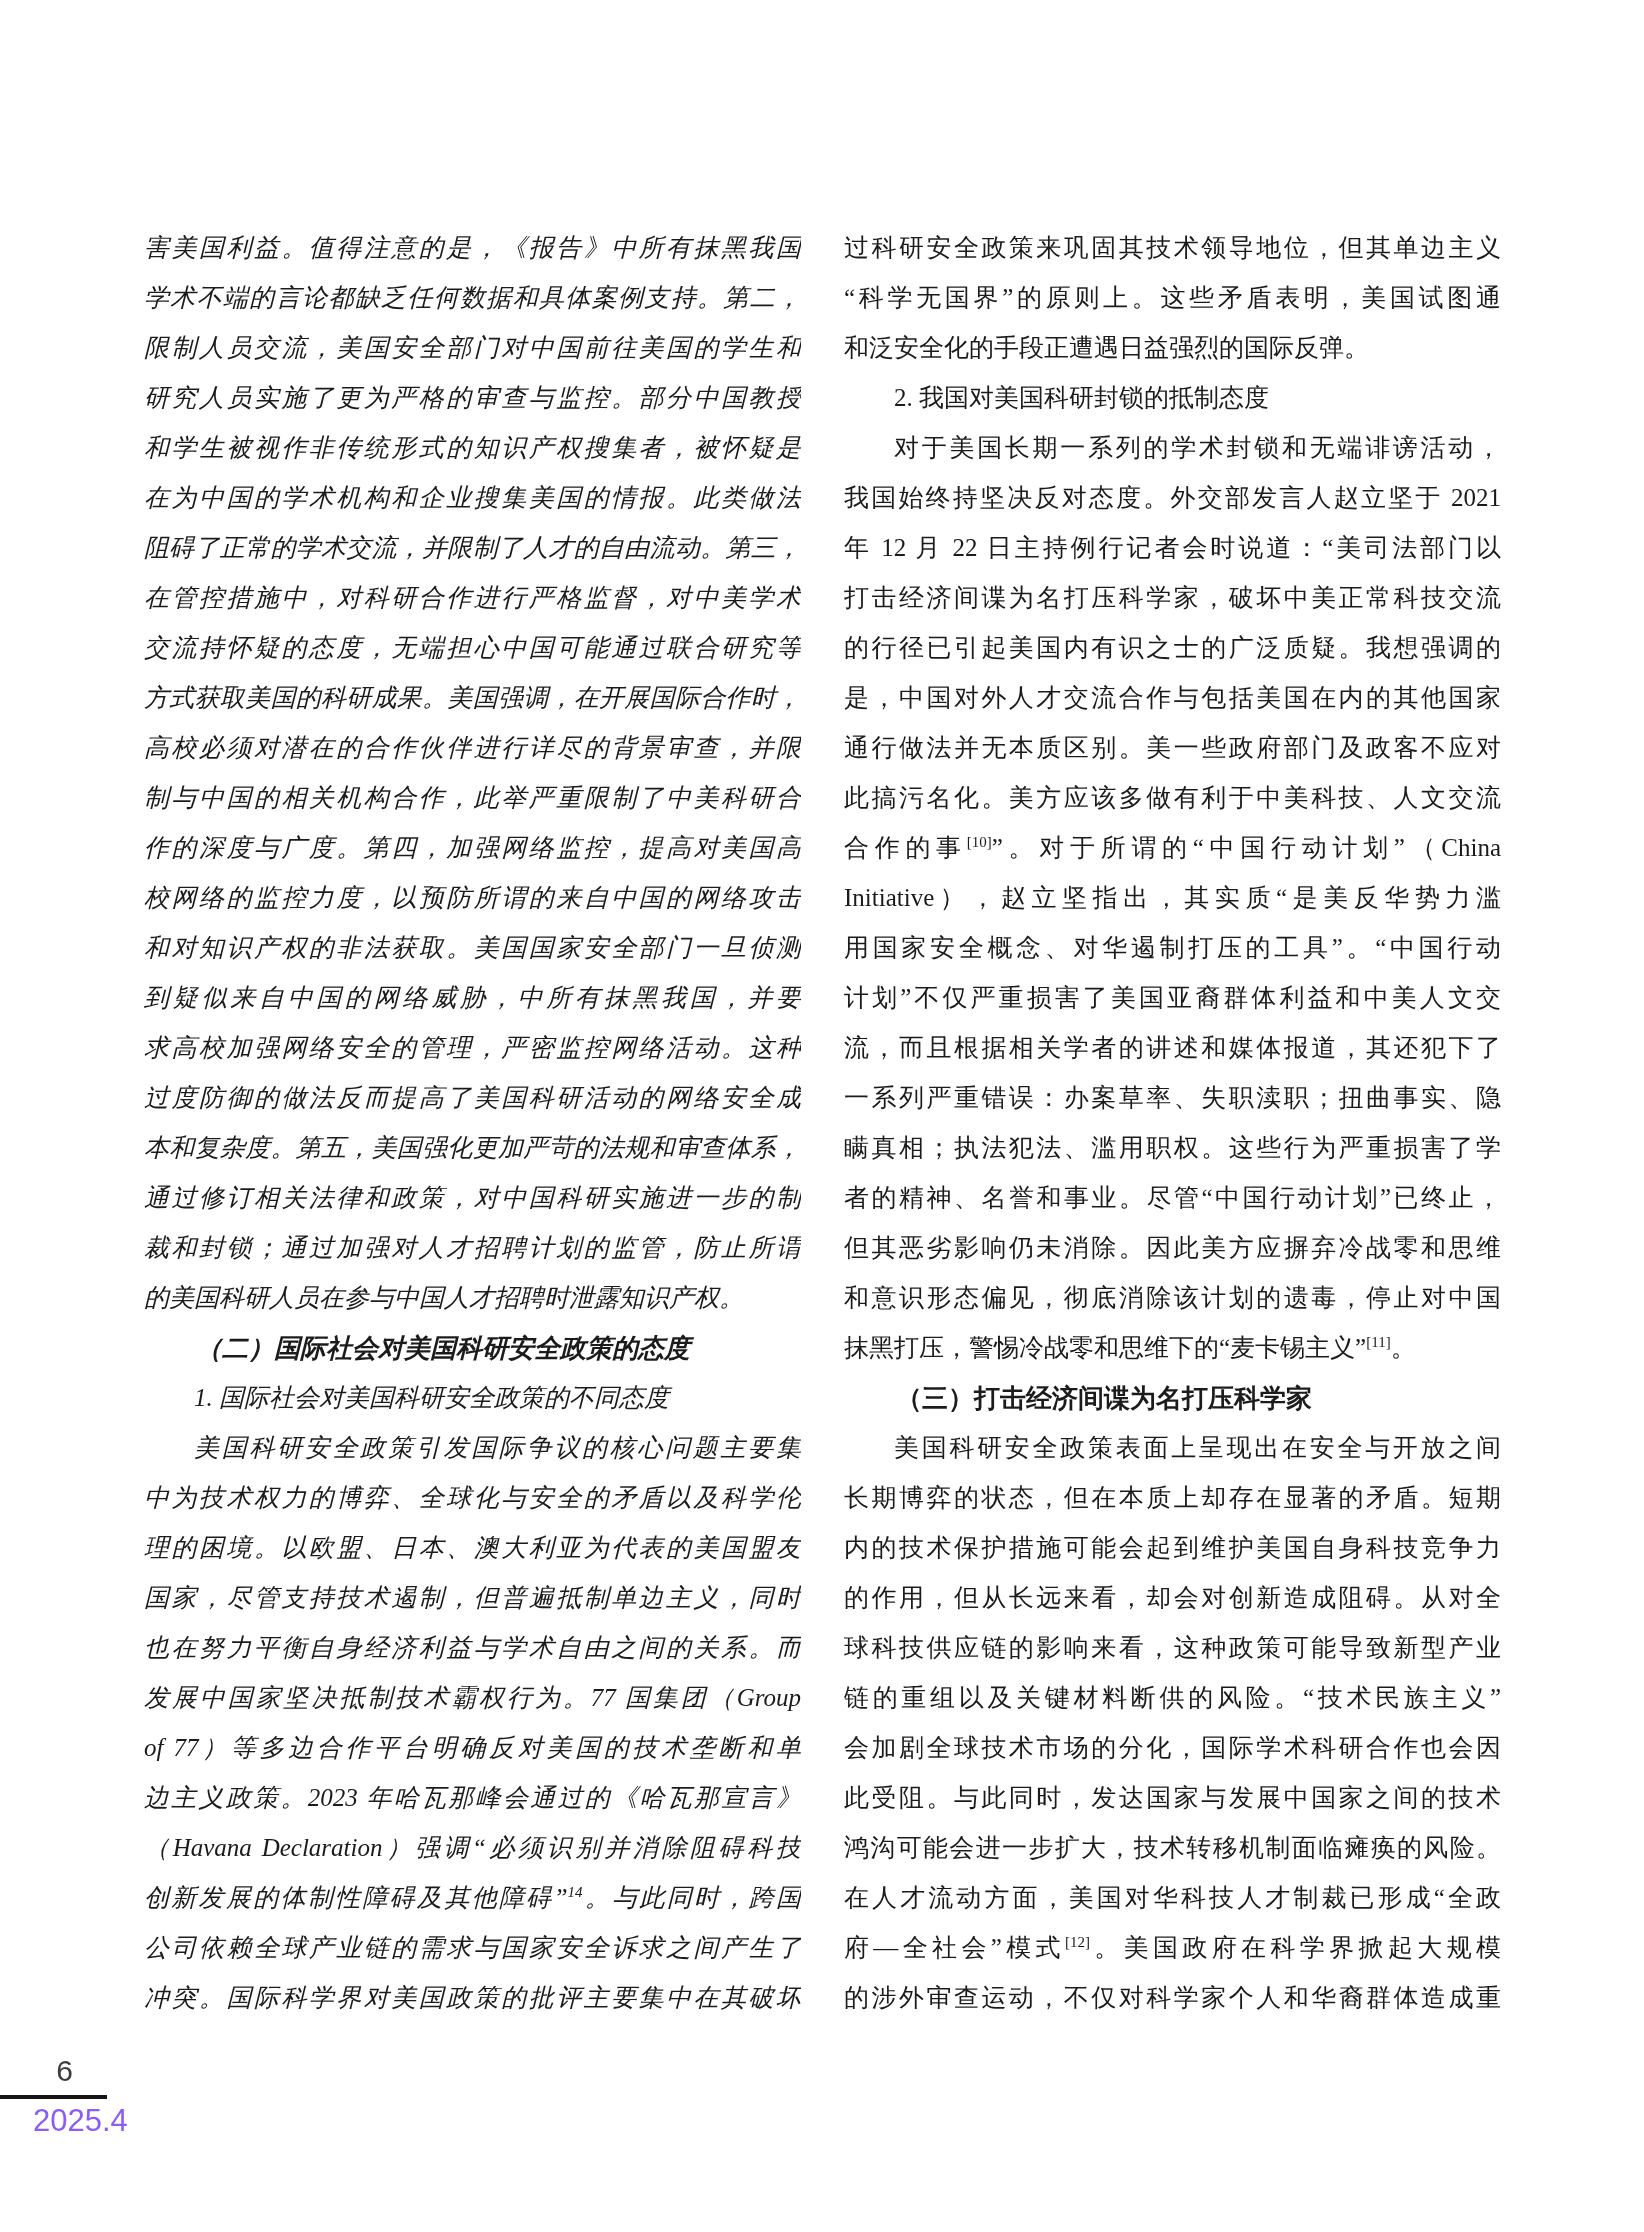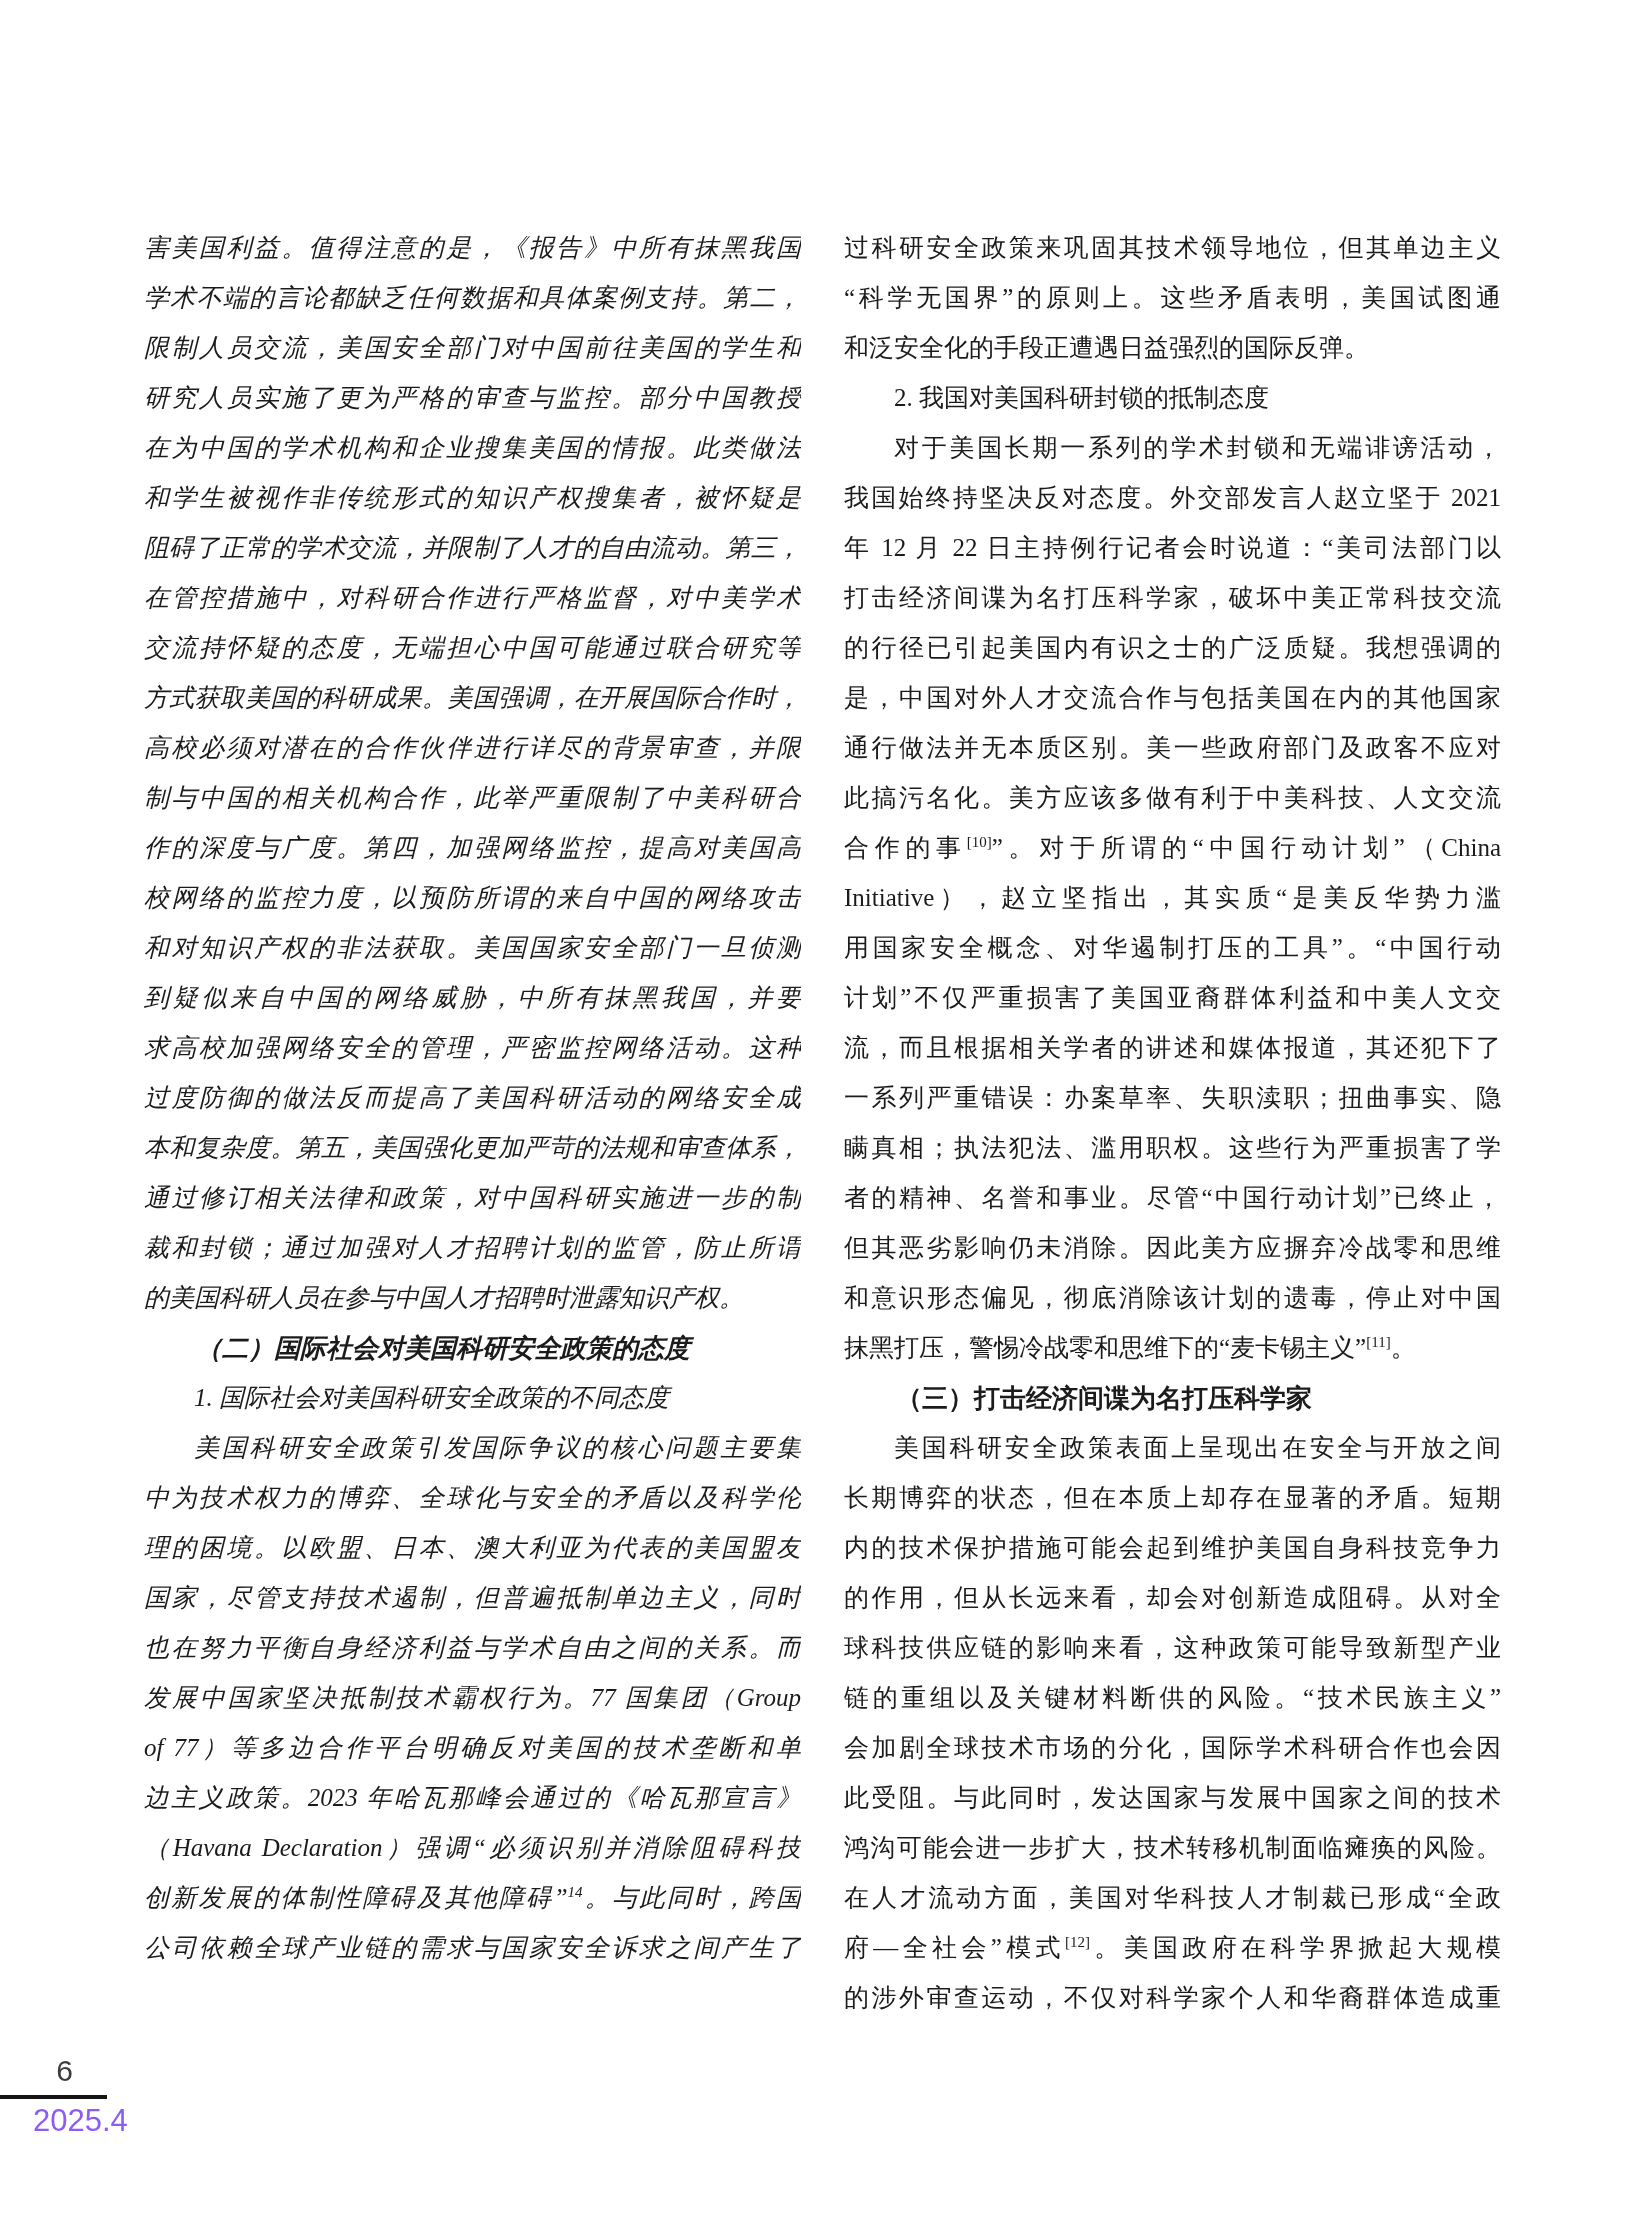--- a/index.html
+++ b/index.html
@@ -71,22 +71,22 @@
 </style>
 </head>
 <body>
 
 <div class="page">
   <div class="col left">
       <div class="line body">害美国利益。值得注意的是，《报告》中所有抹黑我国</div>
       <div class="line body">学术不端的言论都缺乏任何数据和具体案例支持。第二，</div>
       <div class="line body">限制人员交流，美国安全部门对中国前往美国的学生和</div>
       <div class="line body">研究人员实施了更为严格的审查与监控。部分中国教授</div>
+      <div class="line body">和学生被视作非传统形式的知识产权搜集者，被怀疑是</div>
       <div class="line body">在为中国的学术机构和企业搜集美国的情报。此类做法</div>
-      <div class="line body">和学生被视作非传统形式的知识产权搜集者，被怀疑是</div>
       <div class="line body">阻碍了正常的学术交流，并限制了人才的自由流动。第三，</div>
       <div class="line body">在管控措施中，对科研合作进行严格监督，对中美学术</div>
       <div class="line body">交流持怀疑的态度，无端担心中国可能通过联合研究等</div>
       <div class="line body">方式获取美国的科研成果。美国强调，在开展国际合作时，</div>
       <div class="line body">高校必须对潜在的合作伙伴进行详尽的背景审查，并限</div>
       <div class="line body">制与中国的相关机构合作，此举严重限制了中美科研合</div>
       <div class="line body">作的深度与广度。第四，加强网络监控，提高对美国高</div>
       <div class="line body">校网络的监控力度，以预防所谓的来自中国的网络攻击</div>
       <div class="line body">和对知识产权的非法获取。美国国家安全部门一旦侦测</div>
       <div class="line body">到疑似来自中国的网络威胁，中所有抹黑我国，并要</div>
@@ -102,20 +102,21 @@
       <div class="line body">中为技术权力的博弈、全球化与安全的矛盾以及科学伦</div>
       <div class="line body">理的困境。以欧盟、日本、澳大利亚为代表的美国盟友</div>
       <div class="line body">国家，尽管支持技术遏制，但普遍抵制单边主义，同时</div>
       <div class="line body">也在努力平衡自身经济利益与学术自由之间的关系。而</div>
       <div class="line body">发展中国家坚决抵制技术霸权行为。77 国集团（Group</div>
       <div class="line body">of 77）等多边合作平台明确反对美国的技术垄断和单</div>
       <div class="line body">边主义政策。2023 年哈瓦那峰会通过的《哈瓦那宣言》</div>
       <div class="line body">（Havana Declaration）强调“必须识别并消除阻碍科技</div>
       <div class="line body">创新发展的体制性障碍及其他障碍”<sup>14</sup>。与此同时，跨国</div>
       <div class="line body">公司依赖全球产业链的需求与国家安全诉求之间产生了</div>
+      <div class="line body">冲突。国际科学界对美国政策的批评主要集中在其破坏</div>
     </div>
   <div class="col right">
       <div class="line body">过科研安全政策来巩固其技术领导地位，但其单边主义</div>
       <div class="line body">“科学无国界”的原则上。这些矛盾表明，美国试图通</div>
       <div class="line end">和泛安全化的手段正遭遇日益强烈的国际反弹。</div>
       <div class="line h3 indent">2. 我国对美国科研封锁的抵制态度</div>
       <div class="line body indent">对于美国长期一系列的学术封锁和无端诽谤活动，</div>
       <div class="line body">我国始终持坚决反对态度。外交部发言人赵立坚于 2021</div>
       <div class="line body">年 12 月 22 日主持例行记者会时说道：“美司法部门以</div>
       <div class="line body">打击经济间谍为名打压科学家，破坏中美正常科技交流</div>

